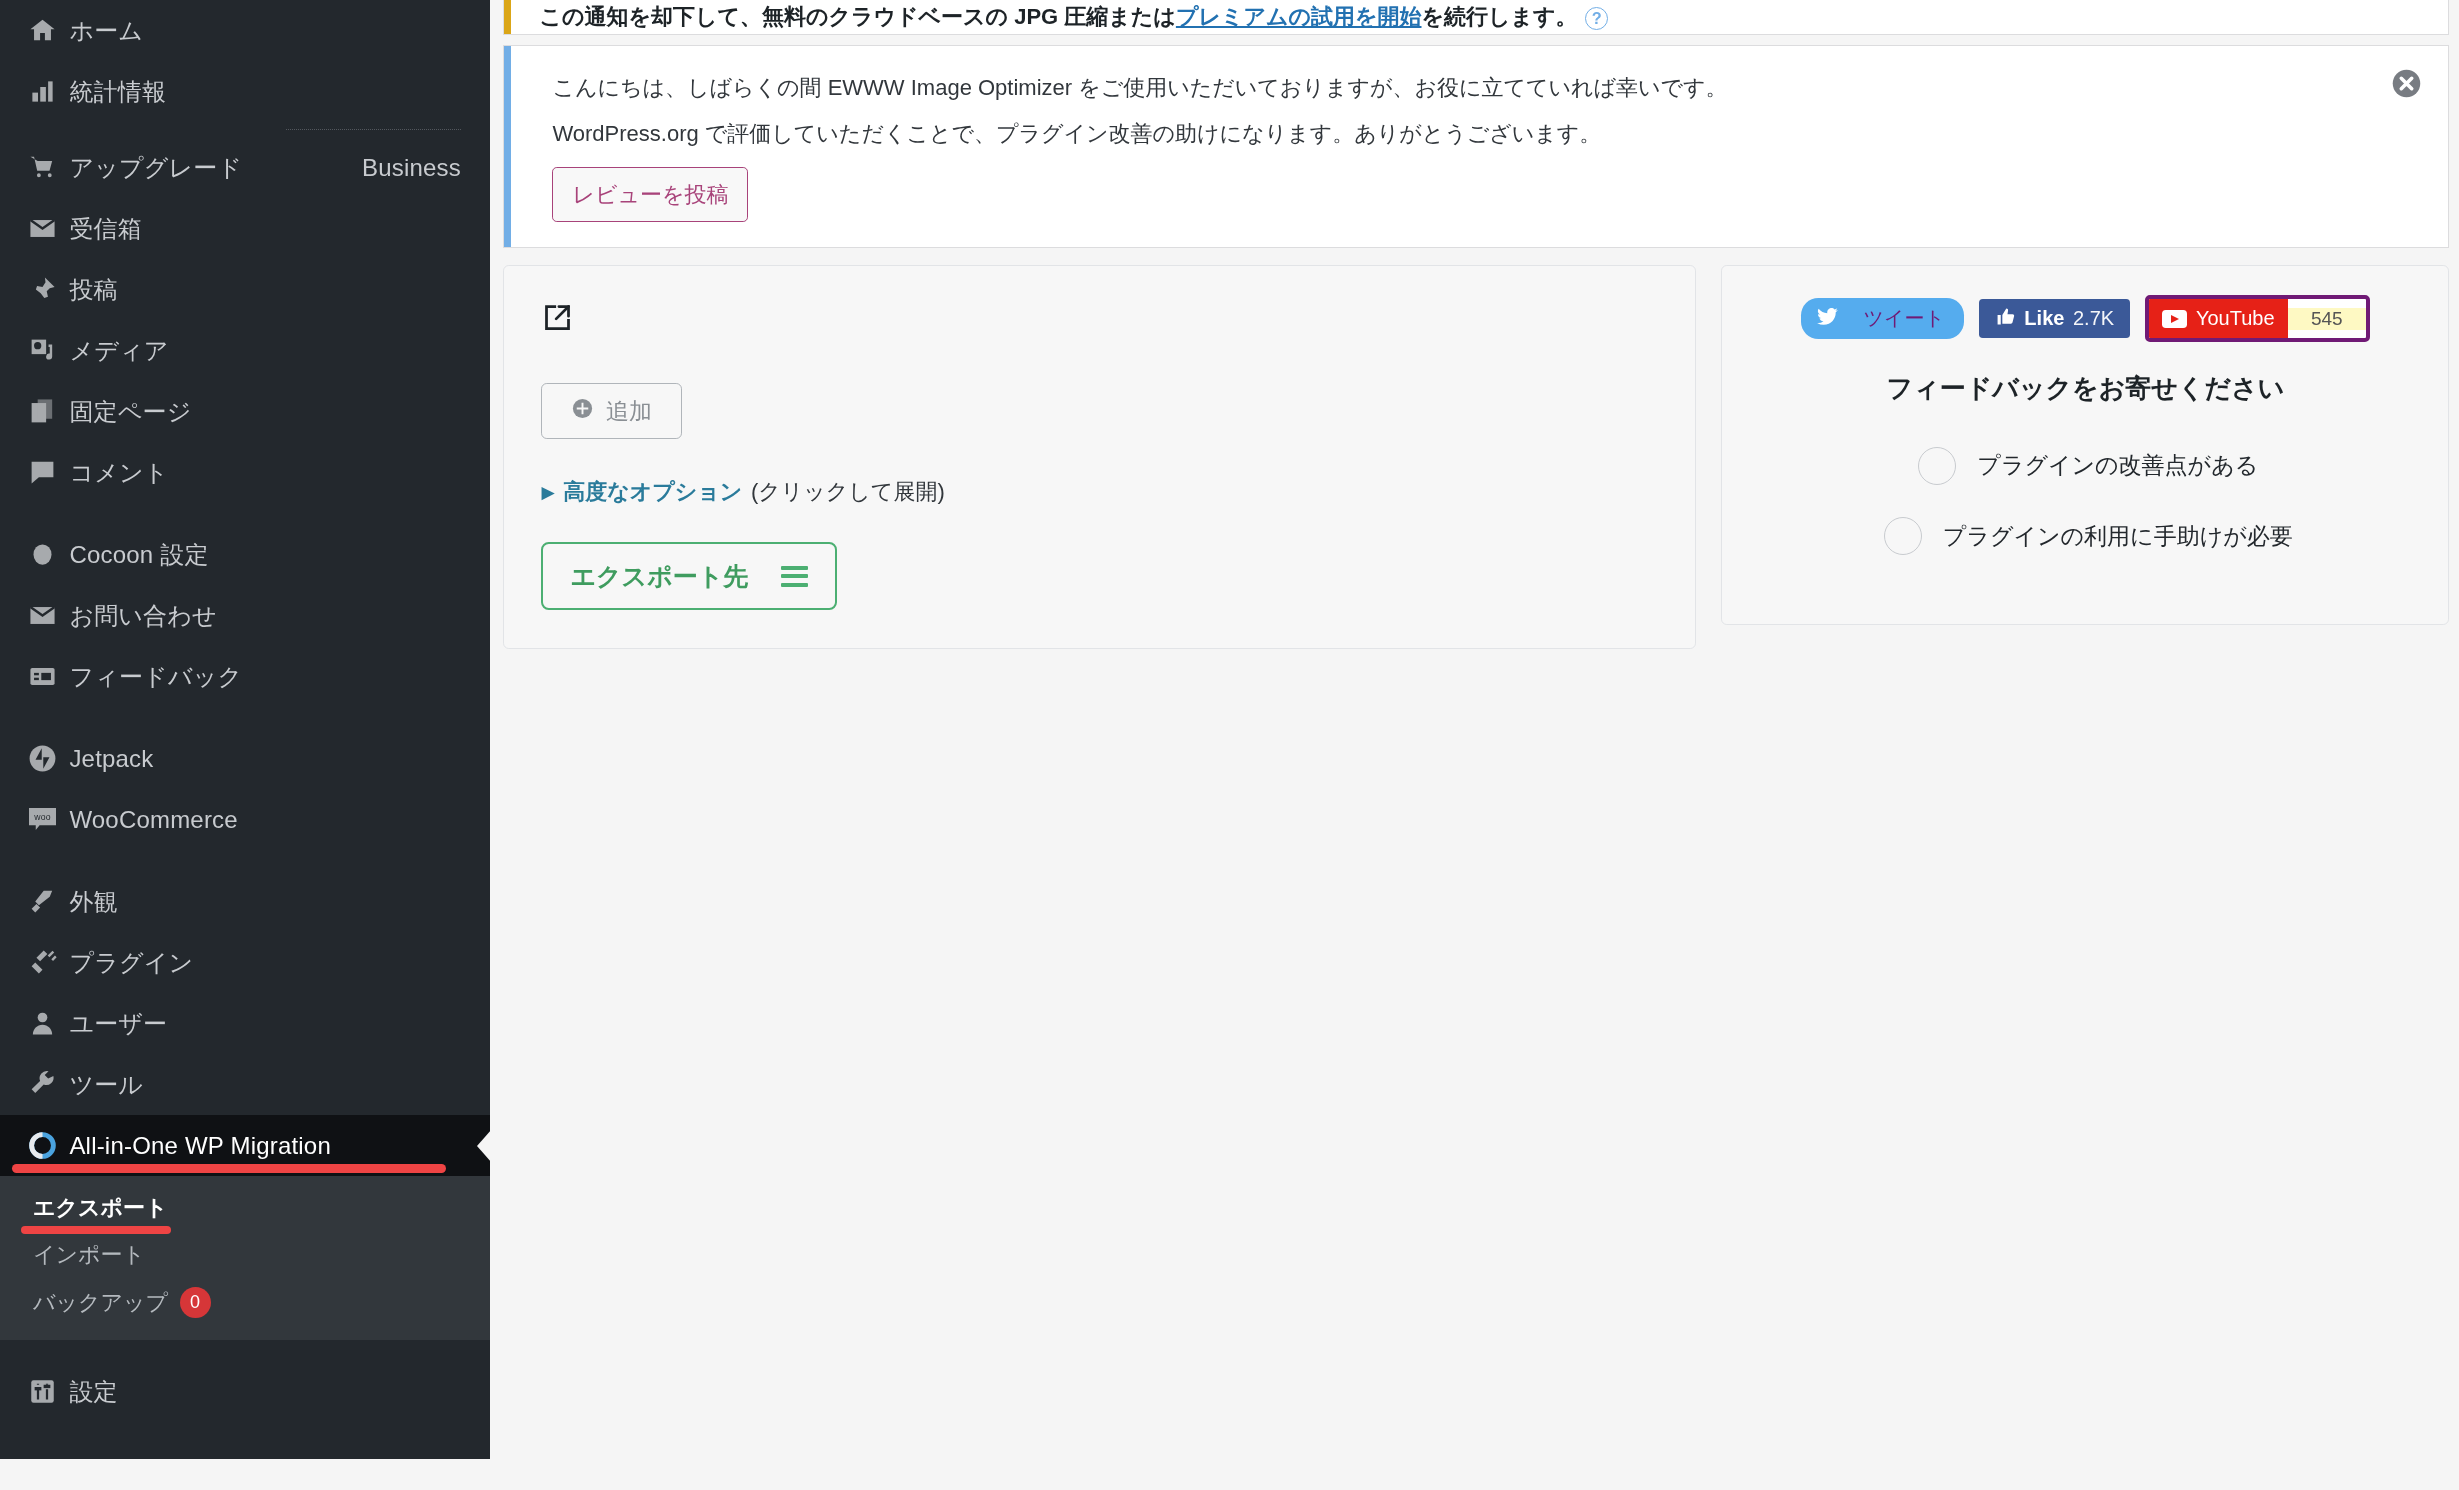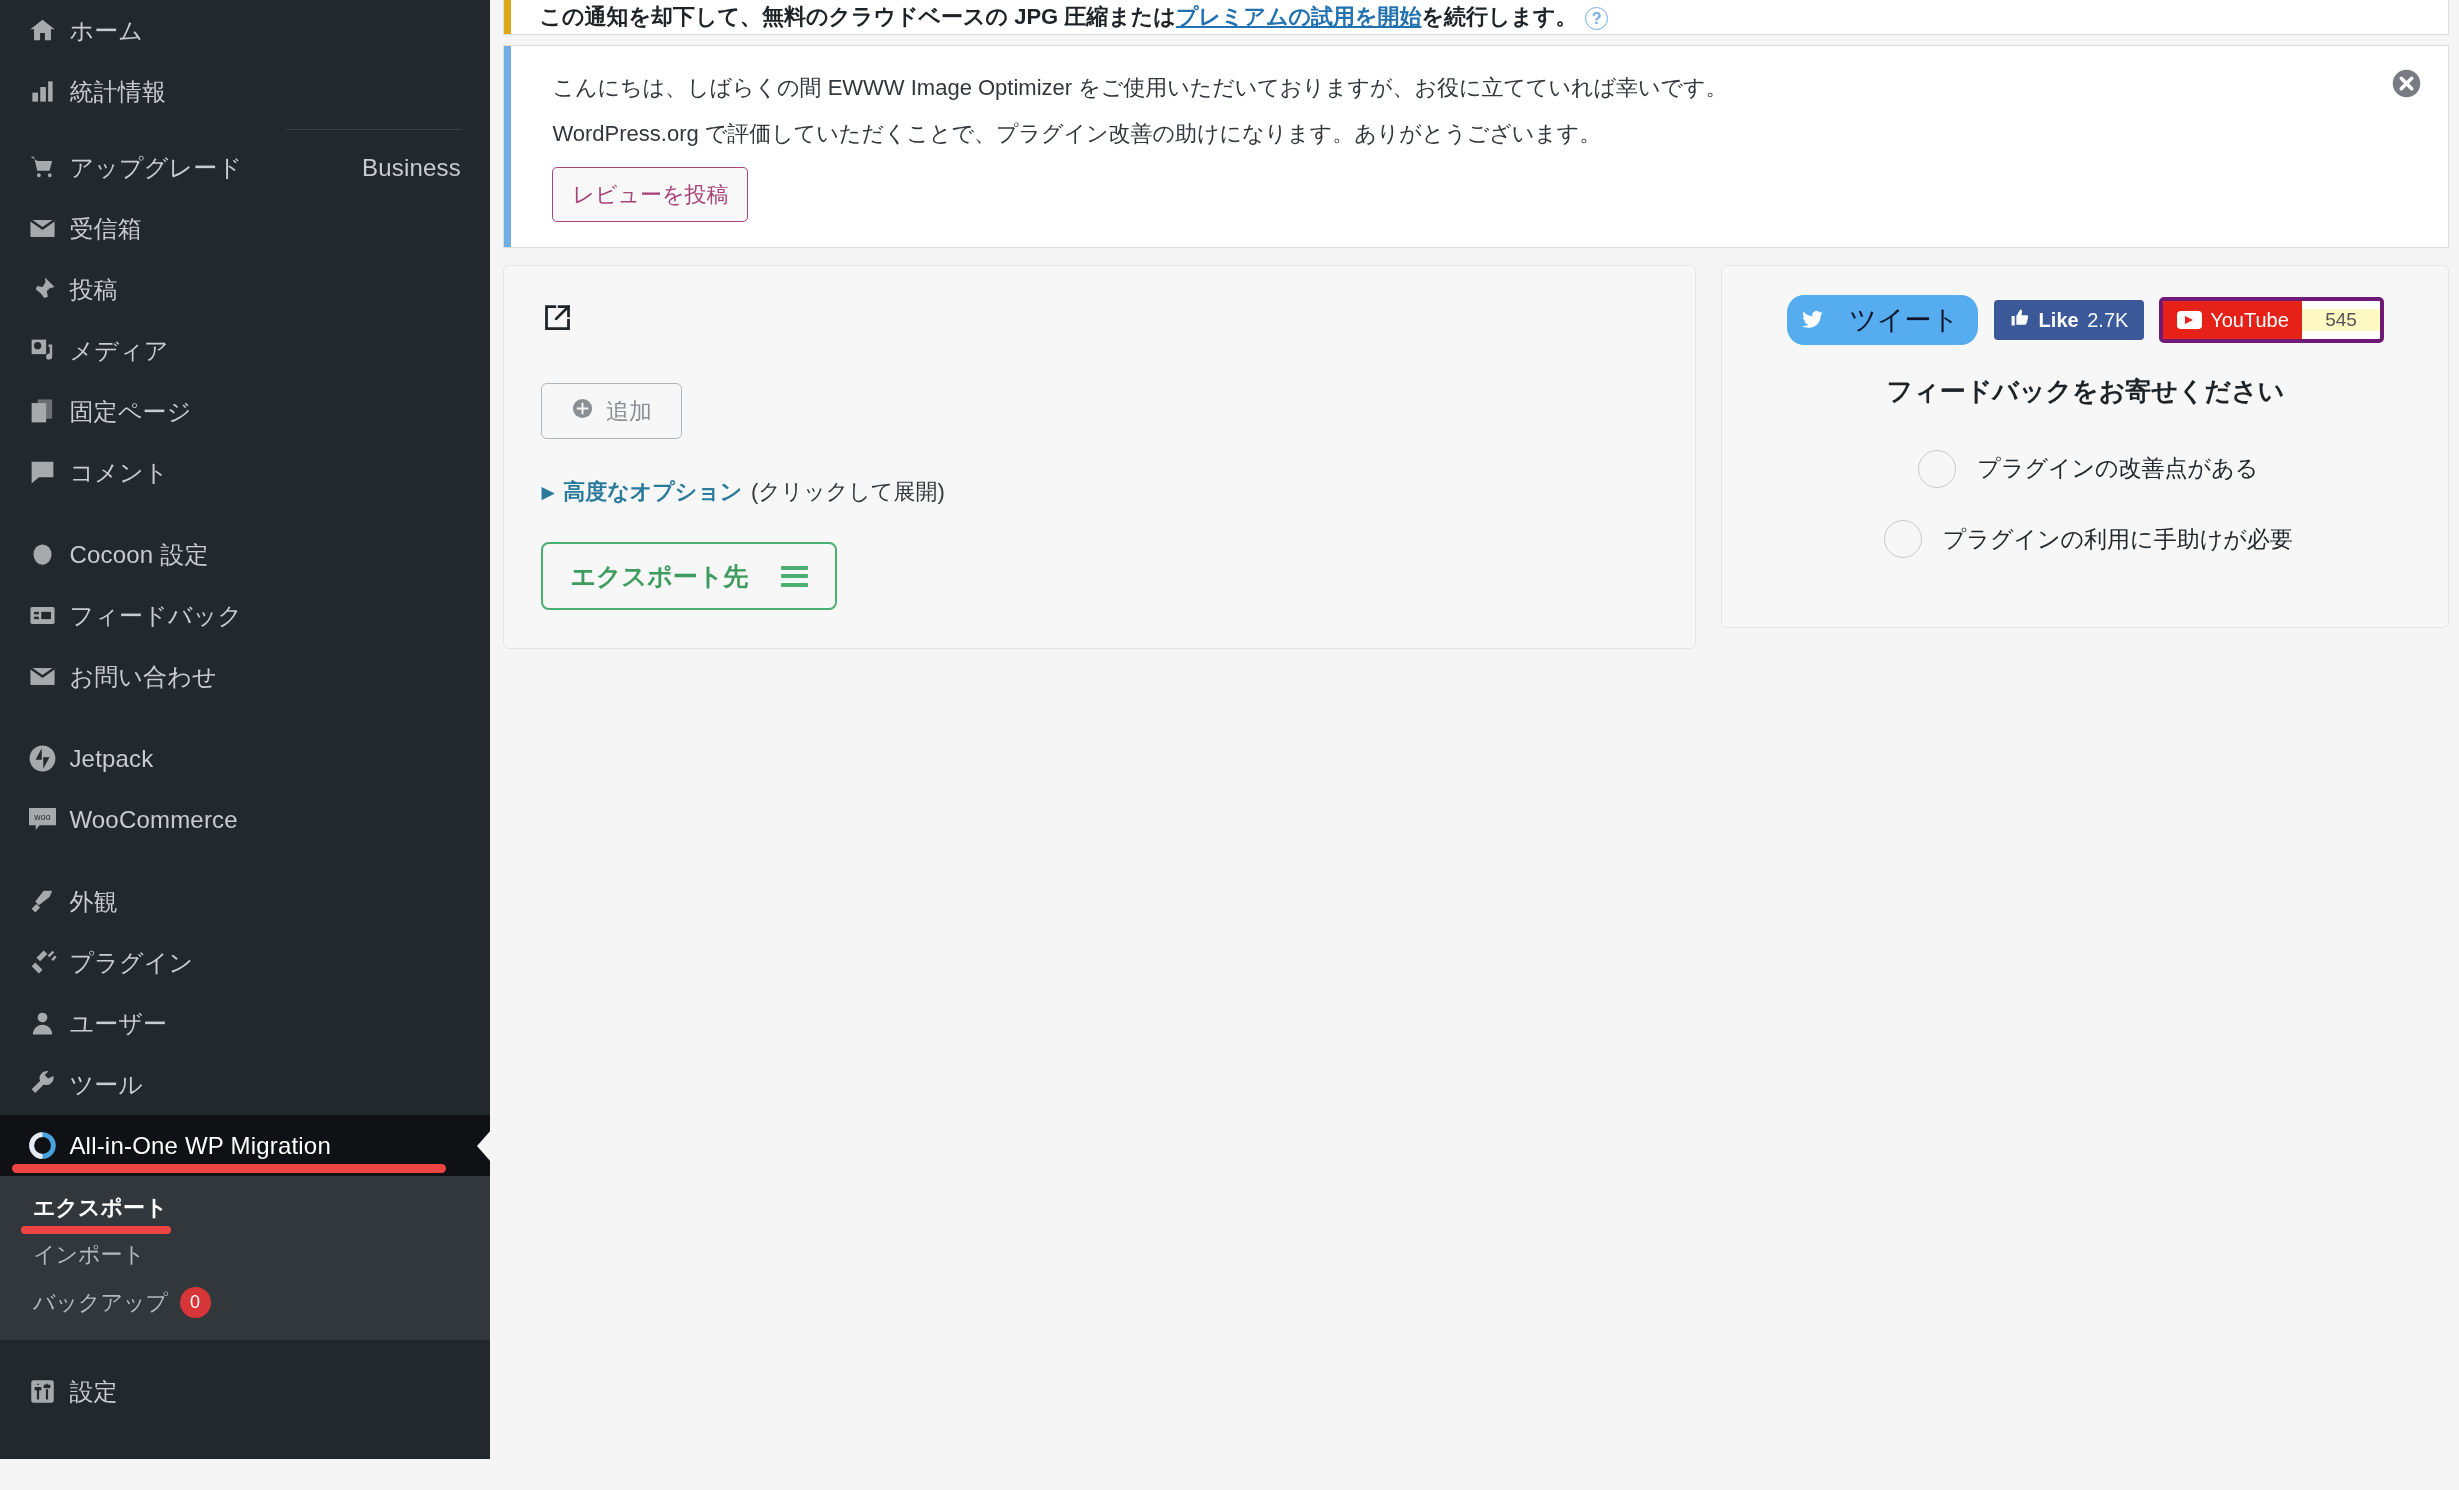--- a/index.html
+++ b/index.html
@@ -253,24 +253,24 @@
   
   .fb-card { padding: 29px 29px 44px 29px; }
   .social-row {
     display: flex; align-items: center; justify-content: center;
     gap: 15.4px;
     margin-bottom: 29px;
   }
   .btn-tweet {
     display: inline-flex; align-items: center; gap: 26px;
     background: #55acee;
-    color: #0f172a;
+    color: #701a75;
     border-radius: 17.3px;
     padding: 6.7px 19px 6.7px 15.4px;
-    font-size: 27px;
+    font-size: 20px;
     cursor: pointer;
   }
   .btn-like {
     display: inline-flex; align-items: center; gap: 8.6px;
     background: #3b5998;
     color: #fff;
     border-radius: 3.8px;
     padding: 7.7px 15.4px;
     font-size: 20px;
     cursor: pointer;
@@ -432,37 +432,37 @@
         <svg width="27" height="27" viewBox="0 0 24 24" fill="currentColor">
             <ellipse cx="12" cy="12" rx="8" ry="9"></ellipse>
           </svg>
       </span>
       <span class="mi-label">Cocoon 設定</span>
     </div>
 
     <div class="menu-item">
       <span class="mi-icon">
         <svg width="29" height="29" viewBox="0 0 24 24" fill="currentColor">
+            <path d="M2 5h20v14H2z"></path>
+            <path d="M2 5l10 7 10-7" stroke="#23282d" stroke-width="2" fill="none"></path>
+          </svg>
+      </span>
+      <span class="mi-label">お問い合わせ</span>
+    </div>
+
+    <div class="menu-item">
+      <span class="mi-icon">
+        <svg width="29" height="29" viewBox="0 0 24 24" fill="currentColor">
             <rect x="2" y="5" width="20" height="14" rx="1.5"></rect>
             <rect x="5" y="9" width="4" height="2" fill="#23282d"></rect>
             <rect x="5" y="13" width="4" height="2" fill="#23282d"></rect>
             <rect x="11" y="9" width="8" height="6" fill="#23282d"></rect>
           </svg>
       </span>
       <span class="mi-label">フィードバック</span>
-    </div>
-
-    <div class="menu-item">
-      <span class="mi-icon">
-        <svg width="29" height="29" viewBox="0 0 24 24" fill="currentColor">
-            <path d="M2 5h20v14H2z"></path>
-            <path d="M2 5l10 7 10-7" stroke="#23282d" stroke-width="2" fill="none"></path>
-          </svg>
-      </span>
-      <span class="mi-label">お問い合わせ</span>
     </div>
 
     <div class="menu-gap"></div>
 
     <div class="menu-item">
       <span class="mi-icon">
         <svg width="31" height="31" viewBox="0 0 24 24" fill="currentColor">
             <circle cx="12" cy="12" r="10"></circle>
             <path d="M11.4 4v9H6.6zM12.6 20v-9h4.8z" fill="#23282d"></path>
           </svg>

